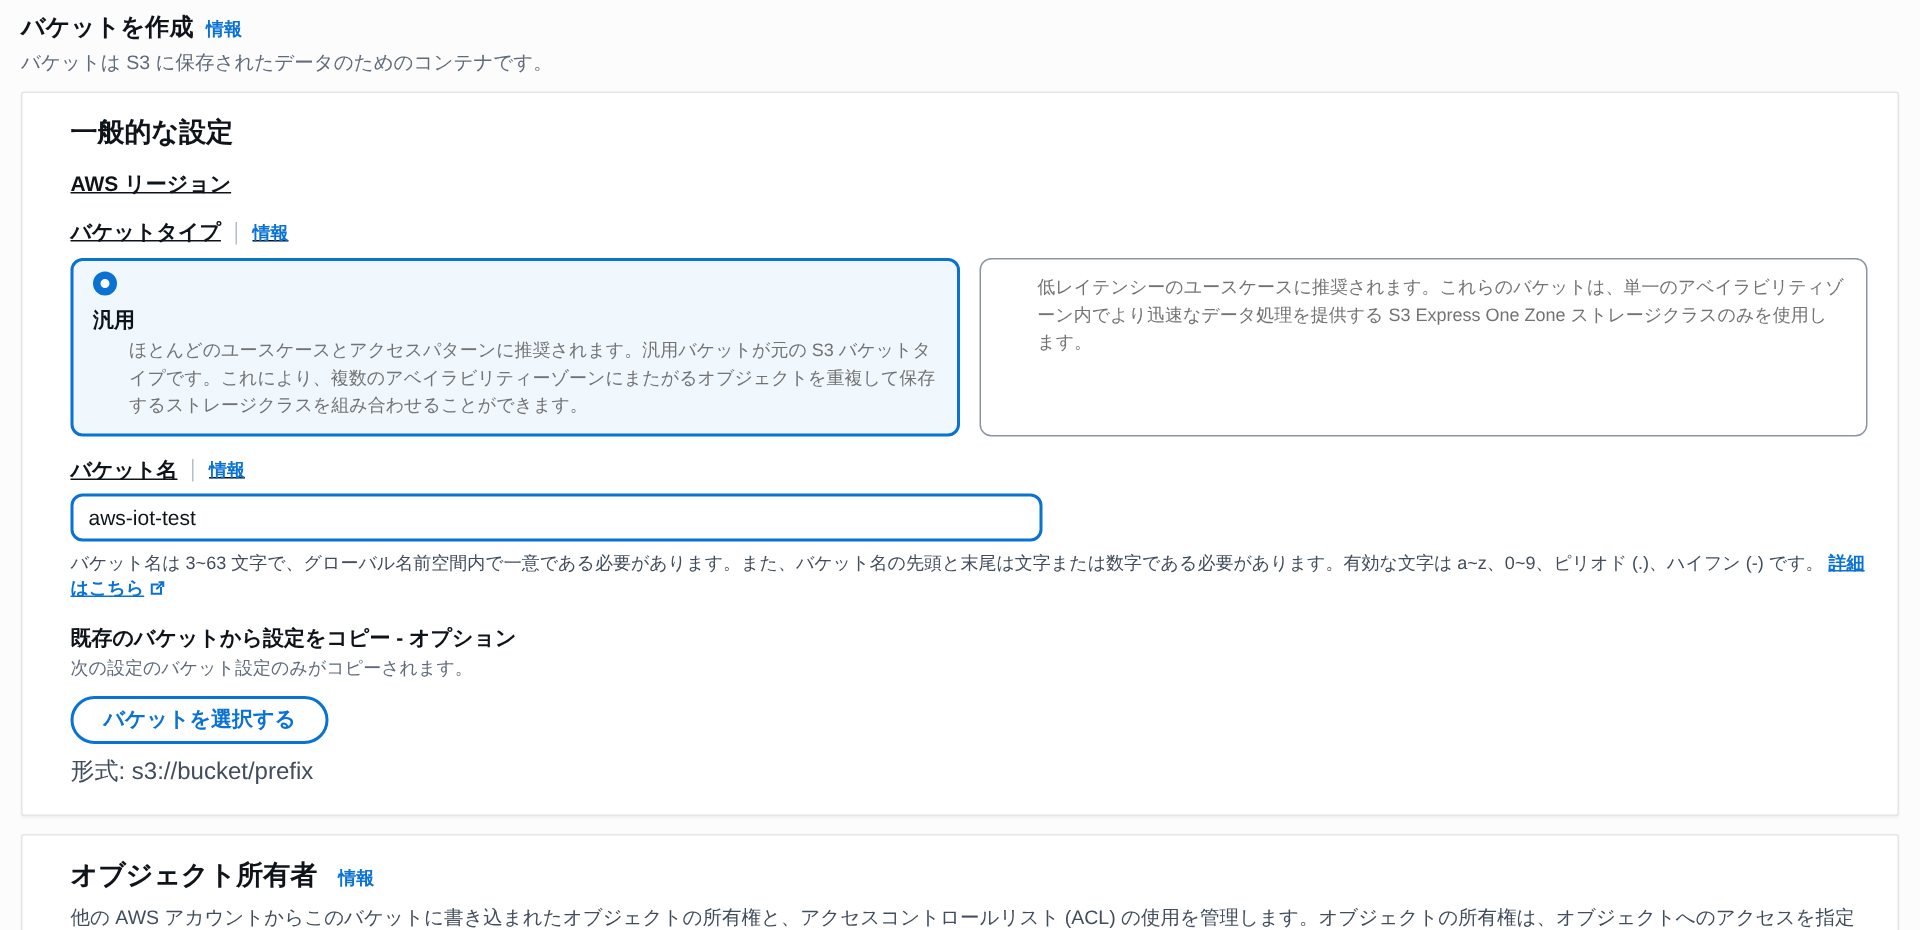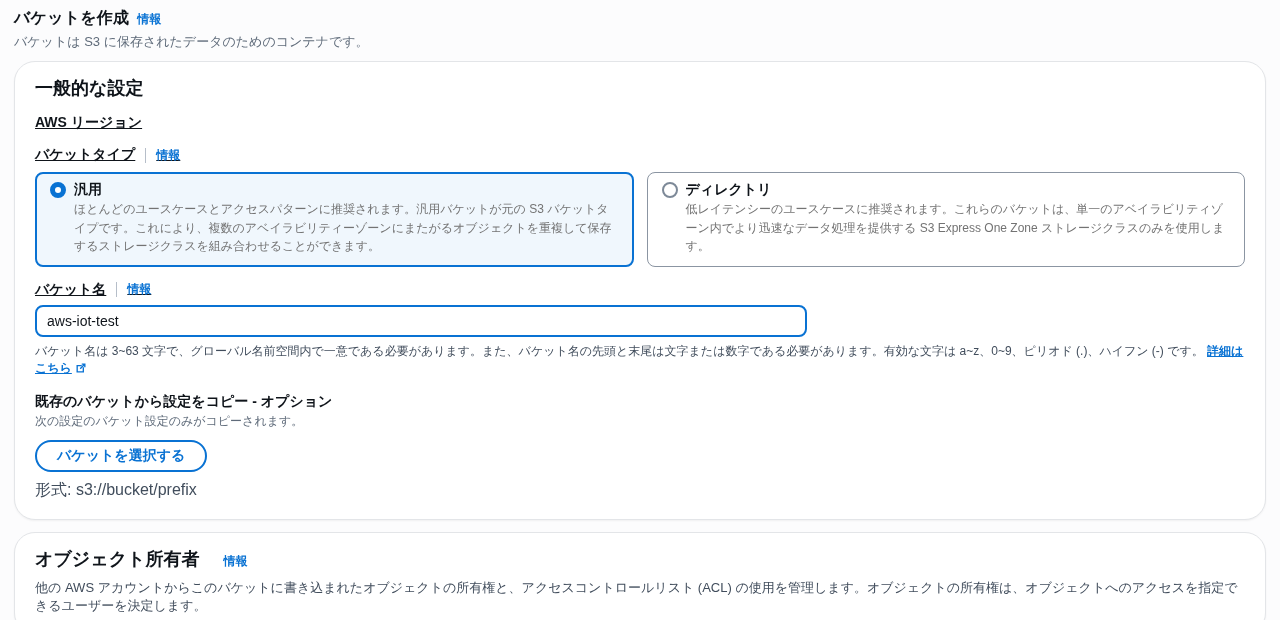--- a/index.html
+++ b/index.html
@@ -19,27 +19,27 @@
   .info-link {
     color: #0972d3; font-size: 12px; font-weight: 700;
     text-decoration: none; cursor: pointer;
   }
   .subtitle { font-size: 13px; color: #5f6b7a; margin-top: 4px; }
 
   
   .card {
     background: #ffffff;
     border: 1px solid #e3e5e8;
-    border-radius: 21px;
+    border-radius: 2px;
     box-shadow: 0 1px 2px rgba(0,7,22,0.05);
-    padding: 14px 20px 18px 20px;
+    padding: 14px 20px 18px 32px;
     margin-bottom: 12px;
   }
   h2 { font-size: 18px; font-weight: 700; }
-  .section-head { display: flex; align-items: baseline; gap: 24px; }
+  .section-head { display: flex; align-items: baseline; gap: 14px; }
   .section-desc { font-size: 13px; color: #414d5c; margin-top: 8px; }
 
   .field-label-row { display: flex; align-items: center; gap: 10px; margin-top: 14px; text-decoration: underline; }
   .field-label { font-size: 14px; font-weight: 700; }
   .label-divider { width: 1px; height: 15px; background: #b6bec9; }
   .field-value { font-size: 14px; margin-top: 6px; }
 
   
   .tile-row { display: flex; gap: 13px; margin-top: 8px; }
   .tile {
@@ -47,34 +47,34 @@
     border-radius: 8px;
     padding: 8px 14px 10px 14px;
     background: #ffffff;
     cursor: pointer;
   }
   .tile.selected {
     border: 2px solid #0972d3;
     background: #f0f7fd;
     padding: 7px 13px 9px 13px;
   }
-  .tile-head { display: flex; align-items: center; gap: 8px; }
+  .tile-head { display: flex; align-items: flex-start; gap: 8px; flex-direction: column; }
   .tile-label { font-size: 14px; font-weight: 700; }
   .tile-desc { font-size: 12px; color: #737373; line-height: 1.55; margin-left: 24px; margin-top: 1px; }
   .radio {
     width: 16px; height: 16px; border-radius: 50%;
     background: #ffffff; border: 2px solid #7d8998; flex: 0 0 16px;
   }
   .radio.checked { border: 5px solid #0972d3; }
 
   .tile-general { flex: 1 1 0; }
   .tile-directory { flex: 1 1 0; }
 
   
-  .text-input-wrap { position: relative; margin-top: 6px; width: 772px; }
+  .text-input-wrap { position: relative; margin-top: 6px; width: 648px; }
   .text-input {
     width: 100%; height: 32px;
     border: 2px solid #0972d3; border-radius: 8px;
     font-size: 14px; font-family: inherit; color: #0f141a;
     padding: 0 10px; outline: none; background: #fff;
   }
   .helper-text { font-size: 12px; color: #414d5c; margin-top: 6px; }
   .helper-link { color: #0972d3; text-decoration: underline; font-weight: 700; cursor: pointer; }
   .ext-icon { display: inline-block; vertical-align: -2px; margin-left: 3px; }
 
@@ -118,24 +118,20 @@
 
     <div class="tile-row">
       <div class="tile tile-general selected">
         <div class="tile-head">
           <span class="radio checked"></span>
           <span class="tile-label">汎用</span>
         </div>
         <div class="tile-desc">ほとんどのユースケースとアクセスパターンに推奨されます。汎用バケットが元の S3 バケットタイプです。これにより、複数のアベイラビリティーゾーンにまたがるオブジェクトを重複して保存するストレージクラスを組み合わせることができます。</div>
       </div>
       <div class="tile tile-directory">
-        <div class="tile-head">
-          <span class="radio"></span>
-          <span class="tile-label">ディレクトリ</span>
-        </div>
         <div class="tile-desc">低レイテンシーのユースケースに推奨されます。これらのバケットは、単一のアベイラビリティゾーン内でより迅速なデータ処理を提供する S3 Express One Zone ストレージクラスのみを使用します。</div>
       </div>
     </div>
 
     <div class="field-label-row">
       <span class="field-label">バケット名</span>
       <span class="label-divider"></span>
       <a class="info-link">情報</a>
     </div>
     <div class="text-input-wrap">

